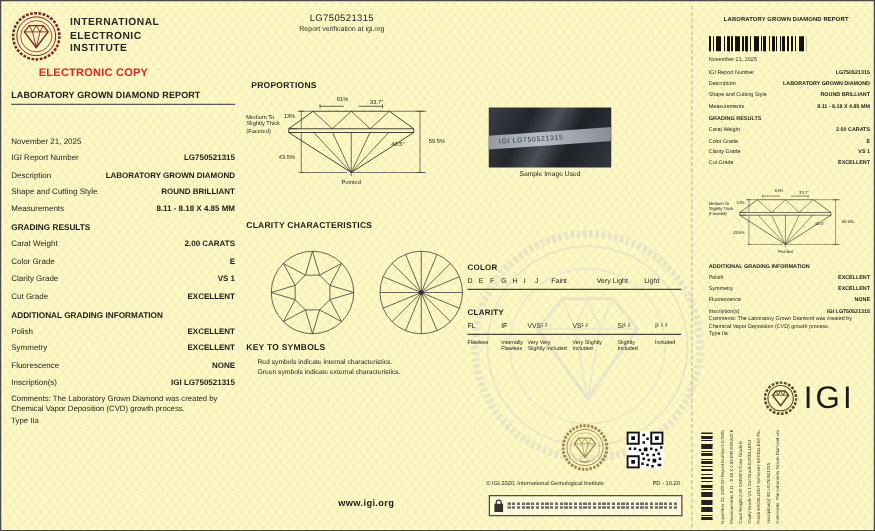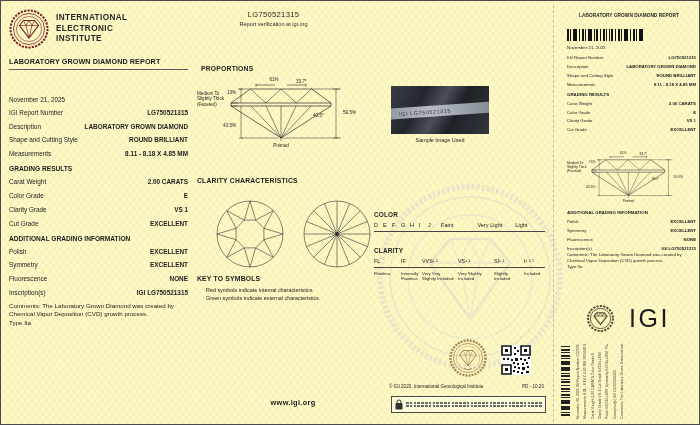--- a/index.html
+++ b/index.html
@@ -78,21 +78,21 @@
                 background:
                   repeating-linear-gradient(90deg,#111 0 1px, transparent 1px 3px),
                   repeating-linear-gradient(90deg,#111 0 2px, transparent 2px 7.3px); }
   .rp-date { position:absolute; left:566px; top:44px; font-size:4.4px; }
   .rp-rows { position:absolute; left:566px; top:50px; width:129px; }
   .rp-row { display:flex; justify-content:space-between; align-items:baseline; margin-top:4.7px; font-size:4.3px; line-height:1; }
   .rp-row .val { font-weight:bold; text-align:right; }
   .rp-sec { margin-top:4.9px; font-size:4.4px; font-weight:bold; }
   .rp-add { position:absolute; left:566px; top:209px; width:129px; }
   .rp-comments { position:absolute; left:566px; top:251px; width:129px; font-size:4.3px; line-height:1.4; }
-  .rp-logo { position:absolute; left:586px; top:303px; display:flex; align-items:center;gap:10px; }
+  .rp-logo { position:absolute; left:610px; top:303px; display:flex; align-items:center; }
   .rp-logo .igi-word { font-size:25px; font-weight:500; letter-spacing:2.5px; color:#1b1b1b; margin-left:5px; }
   .stub-barcode { position:absolute; left:560px; top:345px; width:9px; height:70px;
                   background:
                     repeating-linear-gradient(0deg,#222 0 1px, transparent 1px 3px),
                     repeating-linear-gradient(0deg,#222 0 2px, transparent 2px 6.5px); }
   .stub-rot { position:absolute; left:574px; top:343px; width:122px; height:75px;
               writing-mode:vertical-rl; transform:rotate(180deg); color:#3c3c3c; }
   .stub-rot div { font-size:3.5px; line-height:2.1; white-space:nowrap; overflow:hidden; }
 
   .wm { opacity:.55; }
@@ -119,20 +119,21 @@
         <circle cx="20" cy="20" r="12.5" stroke="#7b2125" stroke-width=".6"></circle>
         <path d="M10.5 16.5 L14.5 11.5 L25.5 11.5 L29.5 16.5 L20 29 Z" stroke="#7b2125" stroke-width="1.1"></path>
         <path d="M10.5 16.5 L29.5 16.5 M14.5 11.5 L17 16.5 L20 11.5 L23 16.5 L25.5 11.5 M17 16.5 L20 29 L23 16.5" stroke="#7b2125" stroke-width=".7"></path>
       </svg>
       <div class="brand-name">
         <div>INTERNATIONAL</div>
         <div>ELECTRONIC</div>
         <div>INSTITUTE</div>
       </div>
     </div>
+    <div class="ecopy">ELECTRONIC COPY</div>
     <div class="lp-title">LABORATORY GROWN DIAMOND REPORT</div>
     <div class="lp-rule"></div>
     <div class="lp-date">November 21, 2025</div>
 
     <div class="lp-row">
       <span class="lbl">IGI Report Number</span>
       <span class="val">LG750521315</span>
     </div>
     <div class="lp-row">
       <span class="lbl">Description</span>

